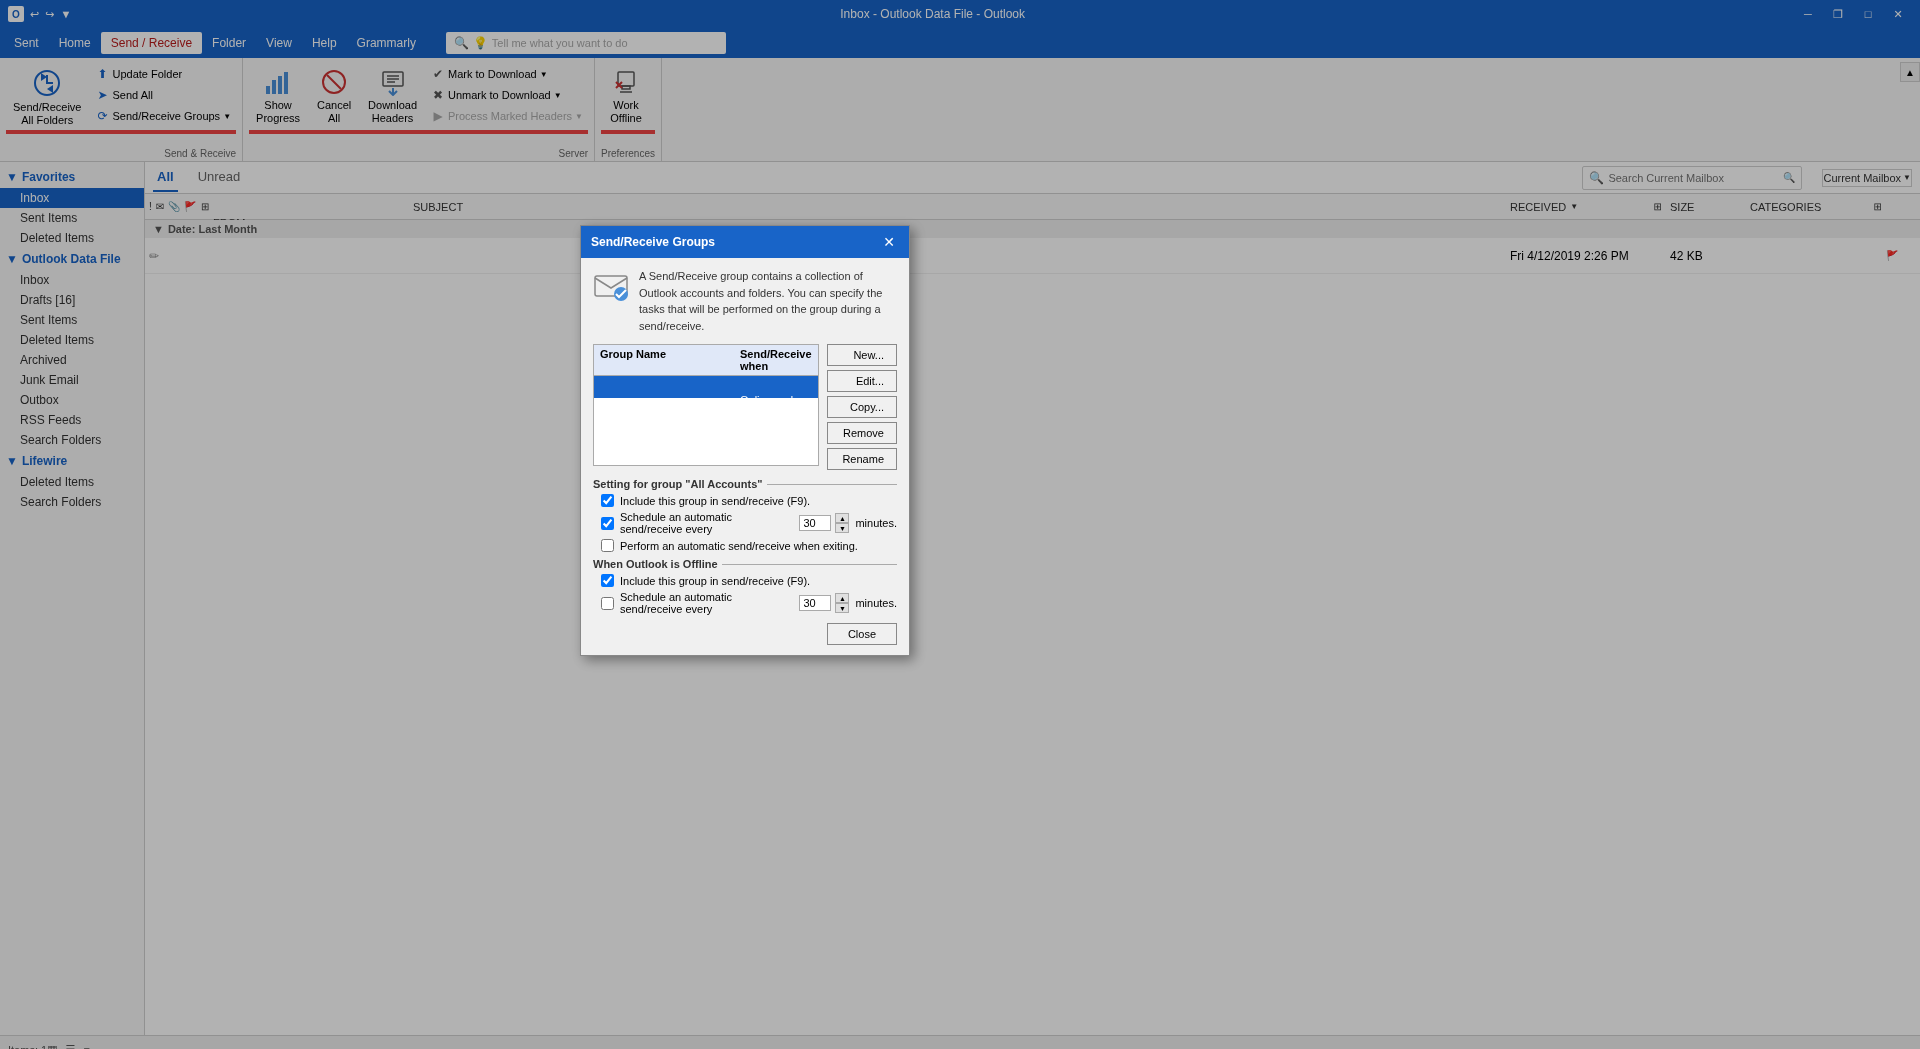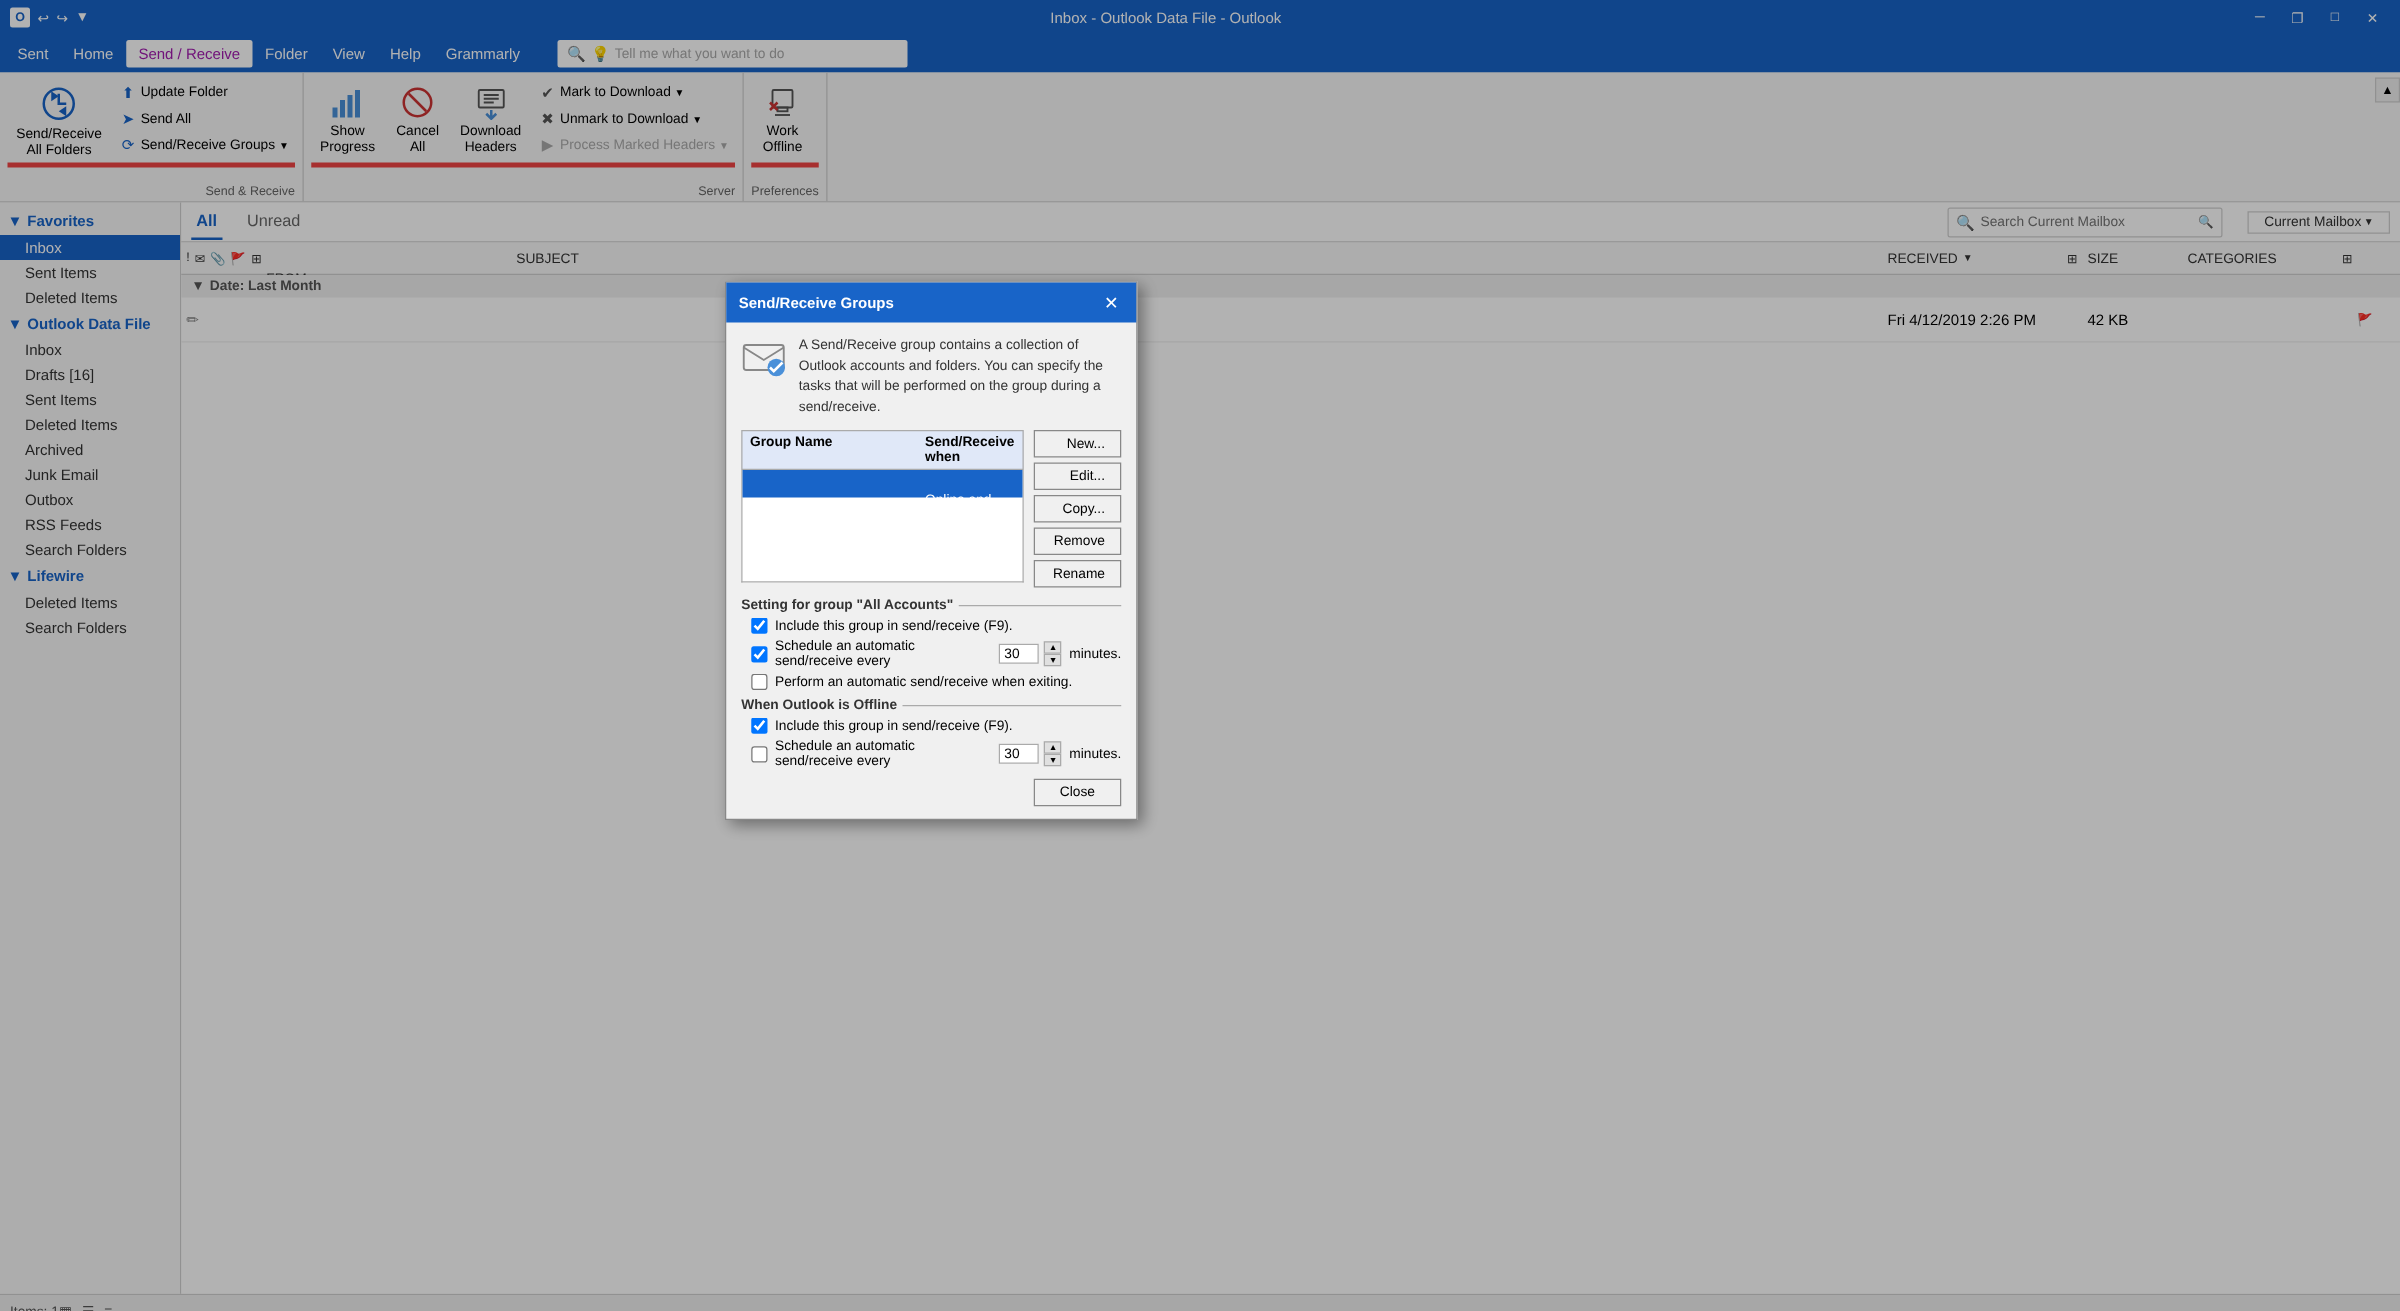--- a/index.html
+++ b/index.html
@@ -33,21 +33,21 @@
       align-items: center;
       padding: 0 4px;
     }
     .menu-item {
       color: white;
       padding: 4px 10px;
       cursor: pointer;
       font-size: 12px;
       border-radius: 2px;
     }
-    .menu-item.active { background: white; color: #a21caf; }
+    .menu-item.active { background: white; color: #b91c1c; }
     .search-bar-menu {
       margin-left: 20px;
       display: flex;
       align-items: center;
       background: white;
       border-radius: 2px;
       padding: 2px 8px;
       width: 280px;
       height: 22px;
     }
@@ -203,21 +203,21 @@
       font-size: 11px;
       flex: 1;
     }
     .current-mailbox-btn {
       font-size: 11px;
       color: #333;
       cursor: pointer;
       display: flex;
       align-items: center;
       gap: 2px;
-      padding: 2px 12px;
+      padding: 2px 0;
       border: 1px solid #d0d0d0;
       background: white;
       margin-left: 4px;
     }
 
     
     .email-table-header {
       display: flex;
       align-items: center;
       border-bottom: 1px solid #d0d0d0;

